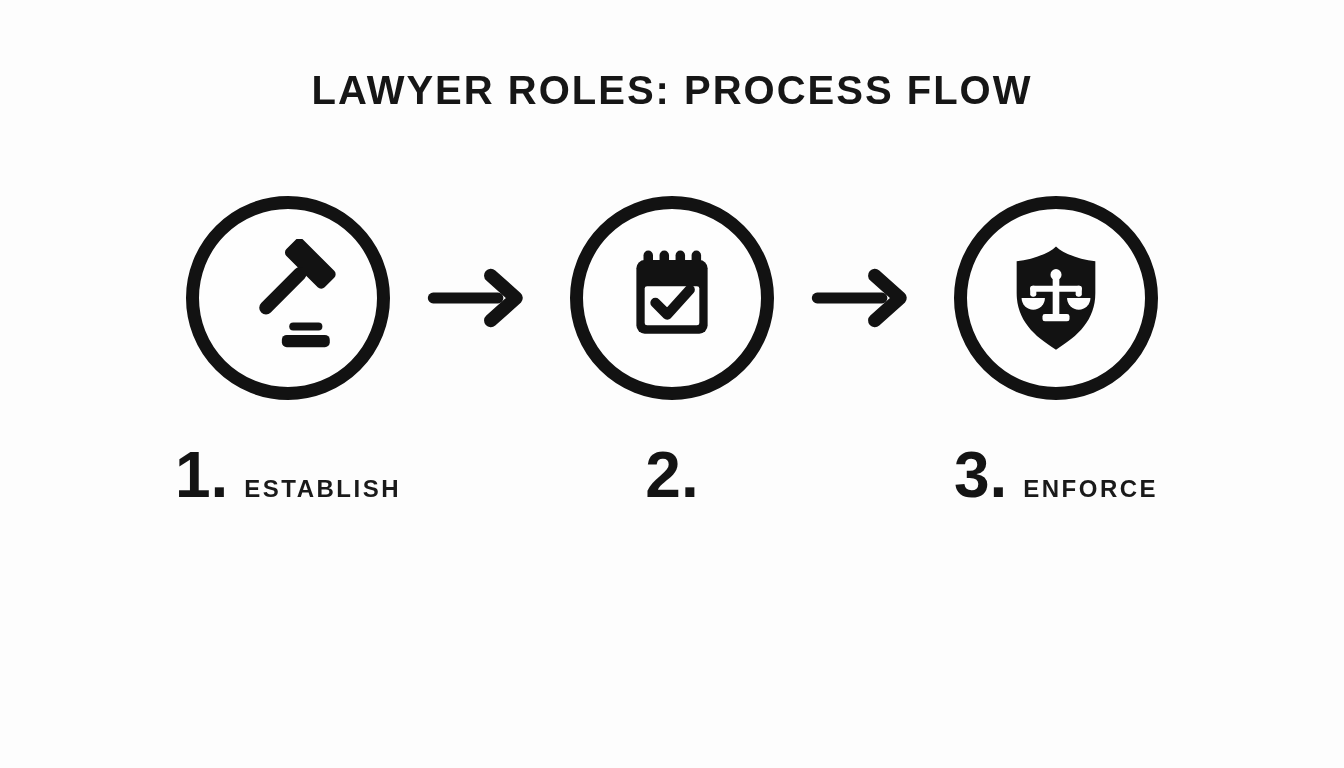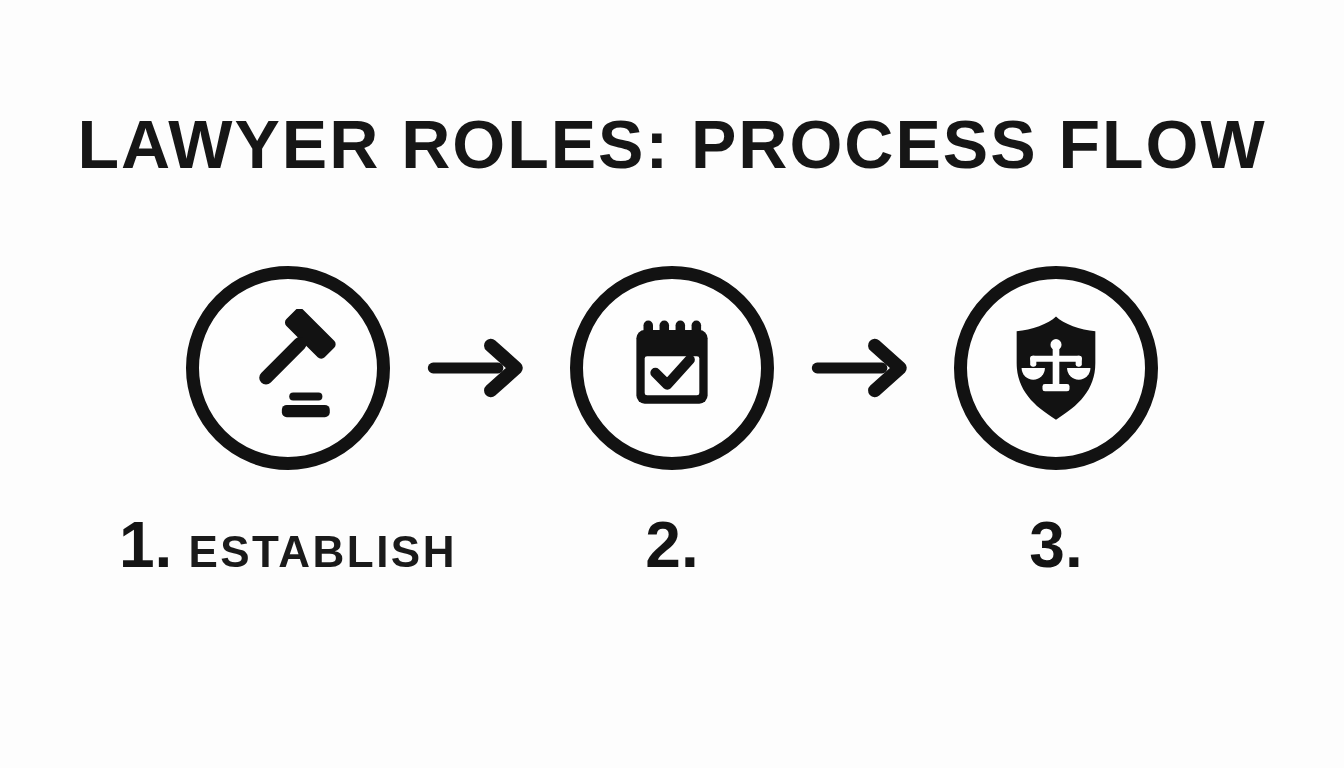--- a/index.html
+++ b/index.html
@@ -14,23 +14,23 @@
     font-family: "Liberation Sans", "DejaVu Sans", sans-serif;
     color: #141414;
   }
   .canvas {
     position: relative;
     width: 1344px;
     height: 768px;
   }
   .title {
     margin: 0;
-    padding-top: 107px;
+    padding-top: 68px;
     text-align: center;
-    font-size: 68px;
+    font-size: 40px;
     font-weight: 800;
     letter-spacing: 2px;
     line-height: 1.1;
     color: #161616;
     white-space: nowrap;
   }
   .flow-row {
     margin-top: 84px;
     display: flex;
     align-items: center;
@@ -74,21 +74,21 @@
     gap: 16px;
     white-space: nowrap;
   }
   .step-number {
     font-size: 64px;
     font-weight: 800;
     letter-spacing: 0;
     color: #141414;
   }
   .step-label {
-    font-size: 44px;
+    font-size: 24px;
     font-weight: 800;
     letter-spacing: 2.5px;
     color: #1a1a1a;
   }
 </style>
 </head>
 <body>
 
 <div class="canvas">
 
@@ -171,17 +171,18 @@
       <span class="step-number">1.</span>
       <span class="step-label">ESTABLISH</span>
     </div>
 
     <div class="label-cell">
       <span class="step-number">2.</span>
     </div>
 
     <div class="label-cell">
       <span class="step-number">3.</span>
+      <span class="step-label">ENFORCE</span>
     </div>
 
   </div>
 
 </div>
 
 </body></html>

